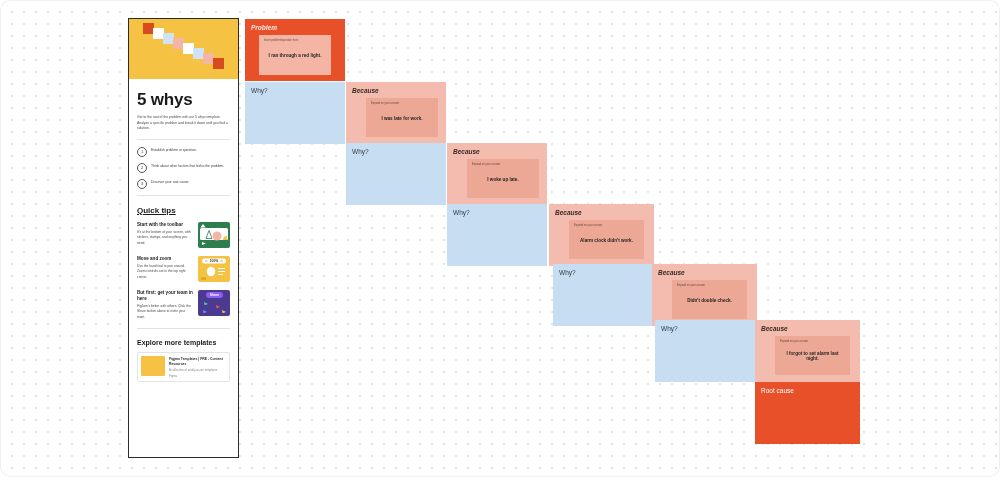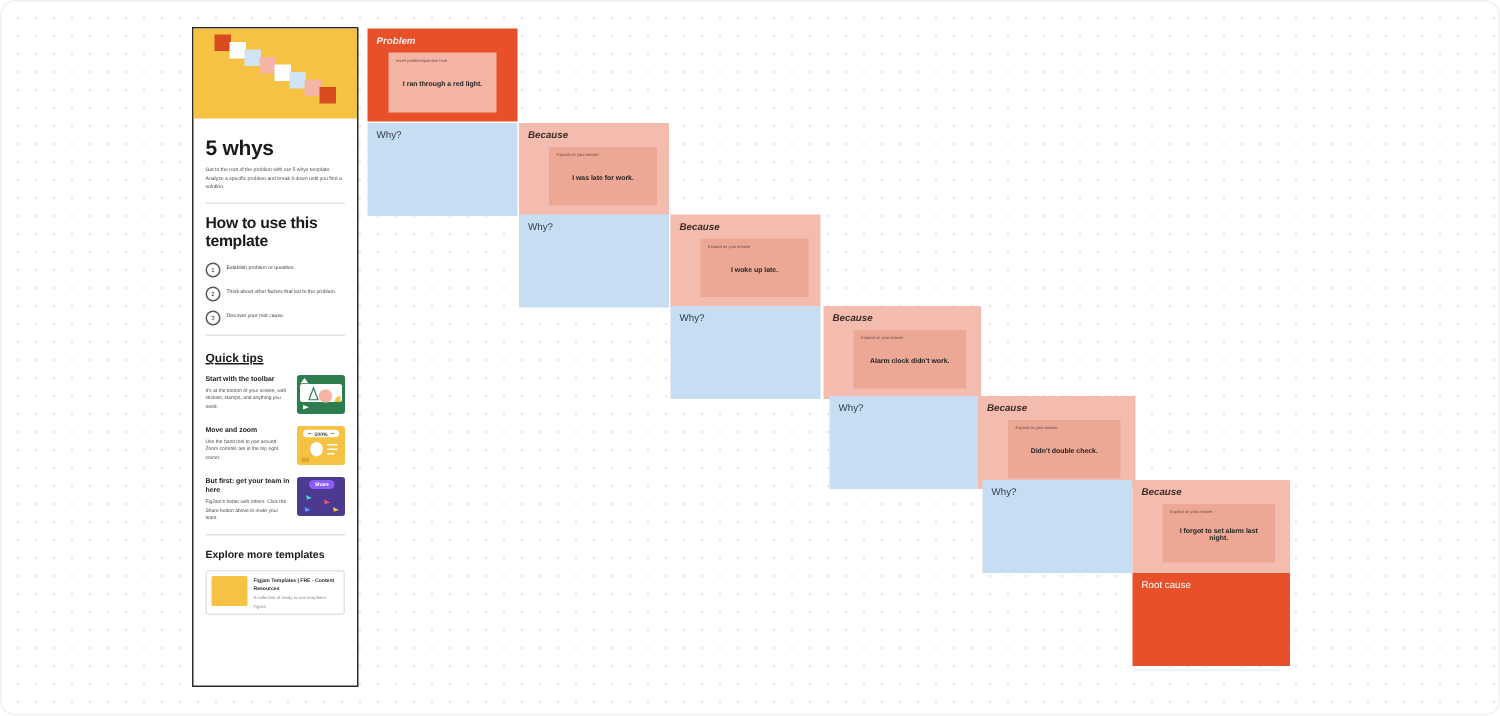--- a/index.html
+++ b/index.html
@@ -31,21 +31,21 @@
     overflow:hidden;
   }
   #panel-hero{
     position:relative;
     height:60px;width:100%;
     background:#f5c243;
     overflow:hidden;
   }
   .hero-sq{position:absolute;width:11px;height:11px;}
   #panel-body{padding:7px 8px 0 8px;}
-  .p-title{font-size:14px;font-weight:bold;color:#1a1a1a;margin:4px 0 5px 0;letter-spacing:-.2px;}
+  .p-title{font-size:17px;font-weight:bold;color:#1a1a1a;margin:4px 0 5px 0;letter-spacing:-.2px;}
   .p-desc{font-size:3.4px;line-height:1.65;color:#4a4a4a;margin:0 0 7px 0;}
   .p-rule{height:1px;background:#e2e2e2;margin:6px 0 7px 0;}
   .p-h2{font-size:10.5px;font-weight:bold;color:#1a1a1a;line-height:1.15;margin:0 0 8px 0;letter-spacing:-.2px;}
   .p-step{display:flex;align-items:flex-start;gap:4px;margin-bottom:6px;}
   .p-step-num{
     flex:0 0 auto;width:8px;height:8px;border-radius:50%;
     border:0.7px solid #555;color:#333;
     font-size:4px;line-height:8px;text-align:center;
   }
   .p-step-txt{font-size:3.4px;line-height:1.6;color:#3d3d3d;padding-top:1px;}
@@ -107,21 +107,20 @@
       <div class="hero-sq" style="left:54px;top:24px;background:#ffffff;"></div>
       <div class="hero-sq" style="left:64px;top:29px;background:#cfe3f5;"></div>
       <div class="hero-sq" style="left:74px;top:34px;background:#f4b5a4;"></div>
       <div class="hero-sq" style="left:84px;top:39px;background:#d94a1f;"></div>
     </div>
 
     <div id="panel-body">
       <div class="p-title">5 whys</div>
       <div class="p-desc">Get to the root of the problem with our 5 whys template. Analyze a specific problem and break it down until you find a solution.</div>
       <div class="p-rule"></div>
-      <div class="p-h2">How to use this template</div>
 
       <div class="p-step">
         <div class="p-step-num">1</div>
         <div class="p-step-txt">Establish problem or question.</div>
       </div>
       <div class="p-step">
         <div class="p-step-num">2</div>
         <div class="p-step-txt">Think about other factors that led to the problem.</div>
       </div>
       <div class="p-step">

